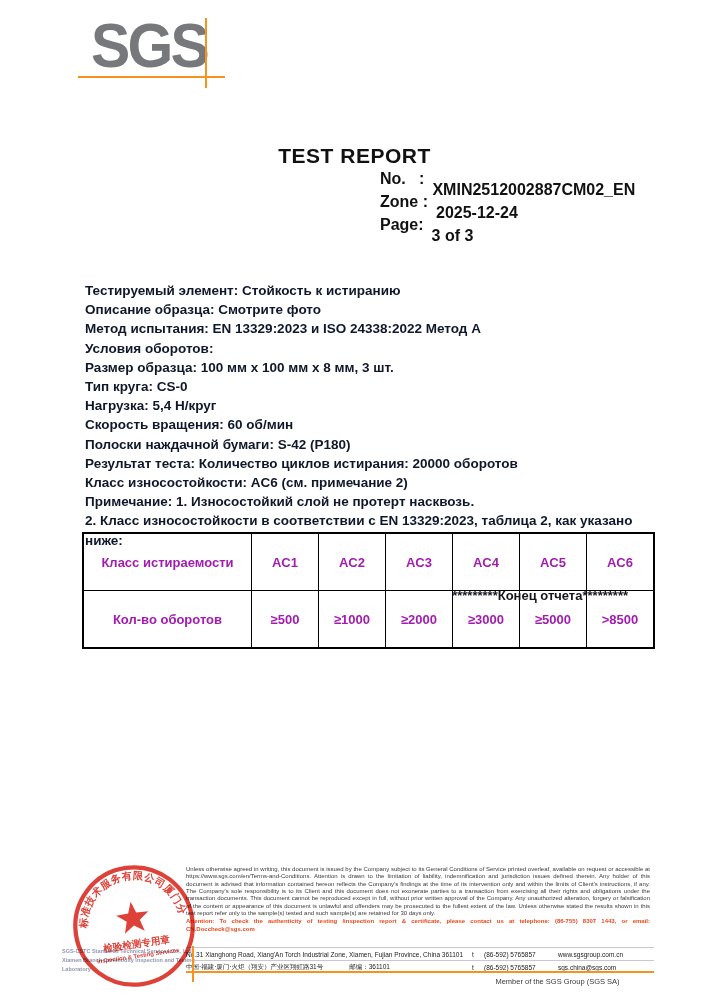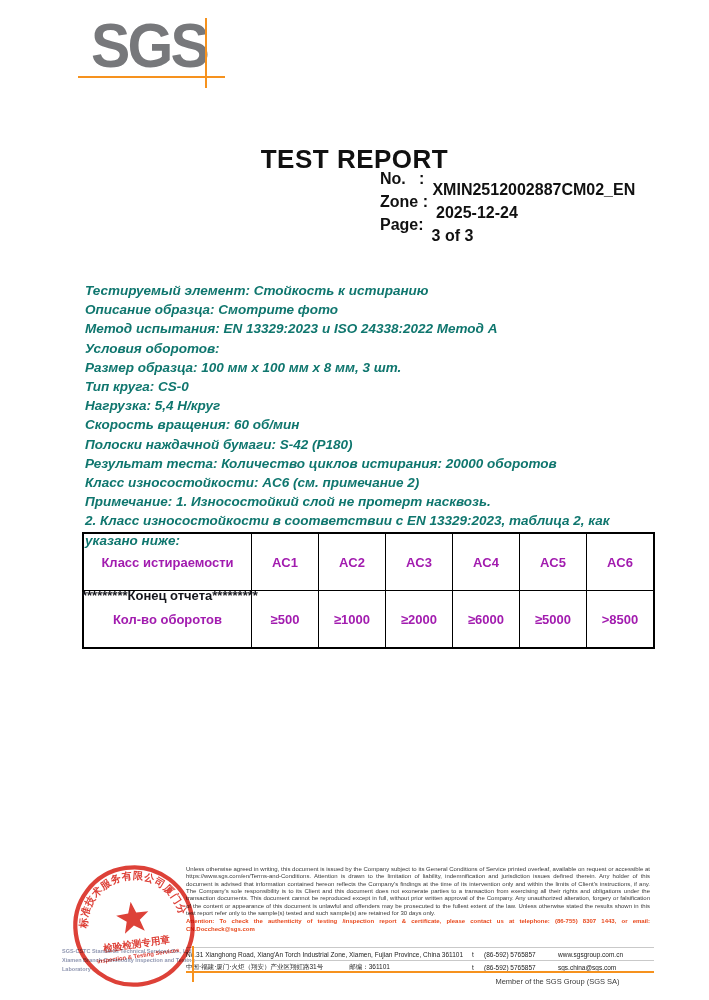--- a/index.html
+++ b/index.html
@@ -12,38 +12,38 @@
   .logo-text{
     position:absolute;left:91px;top:14px;font-size:62px;line-height:1;
     font-weight:800;letter-spacing:-3px;color:#77787b;
     transform:scaleX(.95) scaleY(1.02);transform-origin:left top;
   }
   .logo-hline{position:absolute;left:78px;top:76px;width:147px;height:2px;background:#F6921E;}
   .logo-vline{position:absolute;left:205px;top:18px;width:2px;height:70px;background:#F6921E;}
   
   .report-title{
     position:absolute;left:0;right:0;top:144px;text-align:center;
-    font-size:26px;font-weight:800;letter-spacing:.5px;color:#111;
+    font-size:21px;font-weight:800;letter-spacing:.5px;color:#111;
   }
   .report-info{position:absolute;left:380px;top:167px;font-size:16px;font-weight:700;color:#111;}
   .report-info .row{display:flex;height:23px;align-items:center;}
   .report-info .lbl{white-space:pre;min-width:42px;}
   .report-info .val{white-space:pre;margin-left:8px;margin-top:23px;}
   
-  .body-text{position:absolute;left:85px;top:281px;width:560px;font-size:13.5px;line-height:19.2px;font-weight:600;color:#0f766e;font-style:italic;}
+  .body-text{position:absolute;left:85px;top:281px;width:560px;font-size:13.5px;line-height:19.2px;font-weight:600;color:#0f172a;}
   
   .abr-table{position:absolute;left:82px;top:532px;border-collapse:collapse;}
   .abr-table td{
     border:1px solid #000;height:24px;text-align:center;vertical-align:middle;
     font-size:13px;font-weight:700;color:#a21caf;padding:16px 2px;
   }
   .abr-table{border:2px solid #000;}
   .abr-table td.c0{width:163px;}
   .abr-table td.cn{width:62px;}
-  .end-line{position:absolute;left:82px;top:588px;width:546px;text-align:left;font-size:13px;font-weight:700;color:#15161c;}
+  .end-line{position:absolute;left:82px;top:588px;width:546px;text-align:right;font-size:13px;font-weight:700;color:#15161c;}
   
   .footer-textblock{position:absolute;left:186px;top:866px;width:464px;}
   .disclaimer{font-size:6px;line-height:1.22;text-align:justify;color:#3a3a3a;font-weight:500;}
   .attention{margin-top:1px;font-size:6px;line-height:1.25;color:#E8491D;font-weight:700;text-align:justify;}
   .addr-block{position:absolute;left:186px;top:947px;width:468px;}
   .addr-row{display:grid;grid-template-columns:286px 12px 74px auto;align-items:center;height:12px;font-size:6.5px;color:#222;}
   .addr-row.r1{border-top:1px solid #c9c9c9;}
   .addr-row.r2{border-top:1px solid #c9c9c9;}
   .addr-cn-wrap{display:flex;gap:26px;}
   .footer-orange-h{position:absolute;left:186px;top:971px;width:468px;height:2px;background:#F6921E;}
@@ -103,21 +103,21 @@
         <td class="cn">AC3</td>
         <td class="cn">AC4</td>
         <td class="cn">AC5</td>
         <td class="cn">AC6</td>
       </tr>
       <tr>
         <td class="c0">Кол-во оборотов</td>
         <td class="cn">≥500</td>
         <td class="cn">≥1000</td>
         <td class="cn">≥2000</td>
-        <td class="cn">≥6000</td>
+        <td class="cn">≥3000</td>
         <td class="cn">≥5000</td>
         <td class="cn">&gt;8500</td>
       </tr>
     </tbody>
   </table>
 
   <div class="end-line">*********Конец отчета*********</div>
 
   <div class="company-lines">
     <div>SGS-CSTC Standards Technical Services Co., Ltd.</div>

